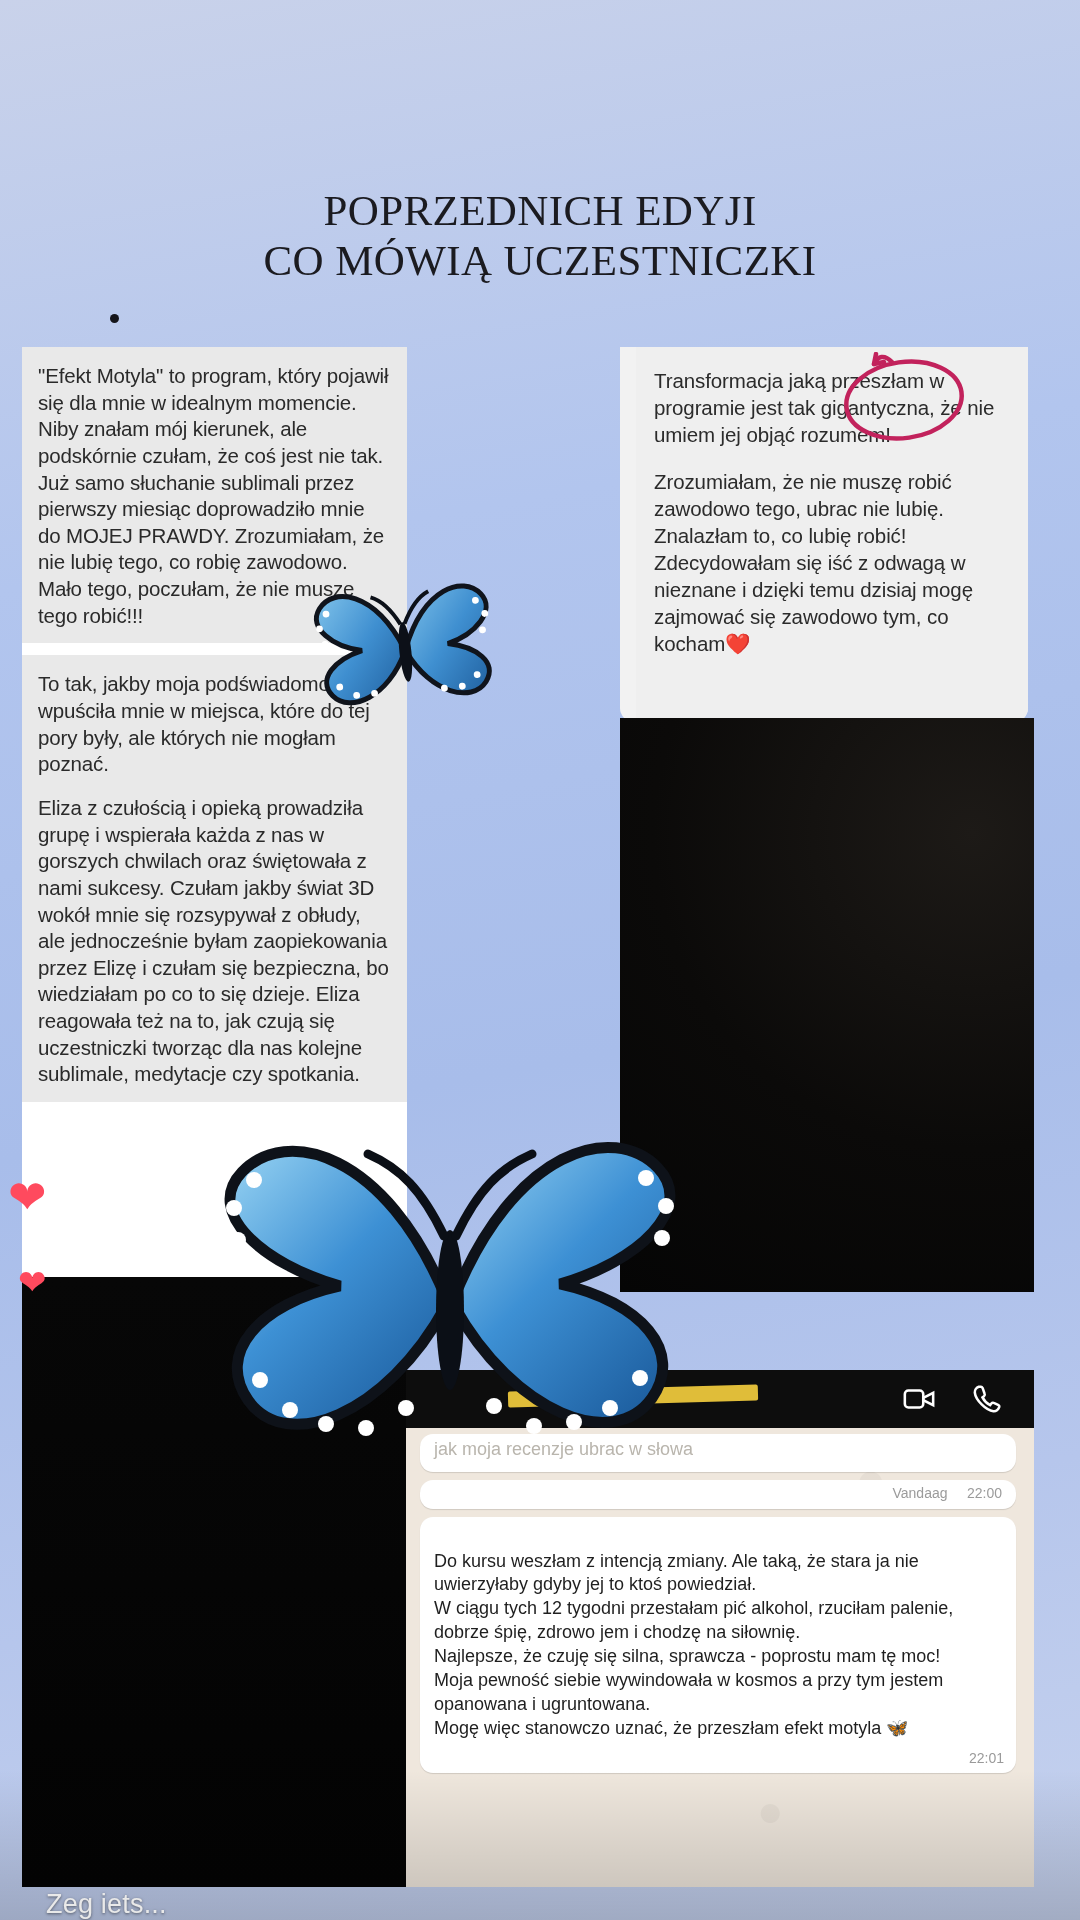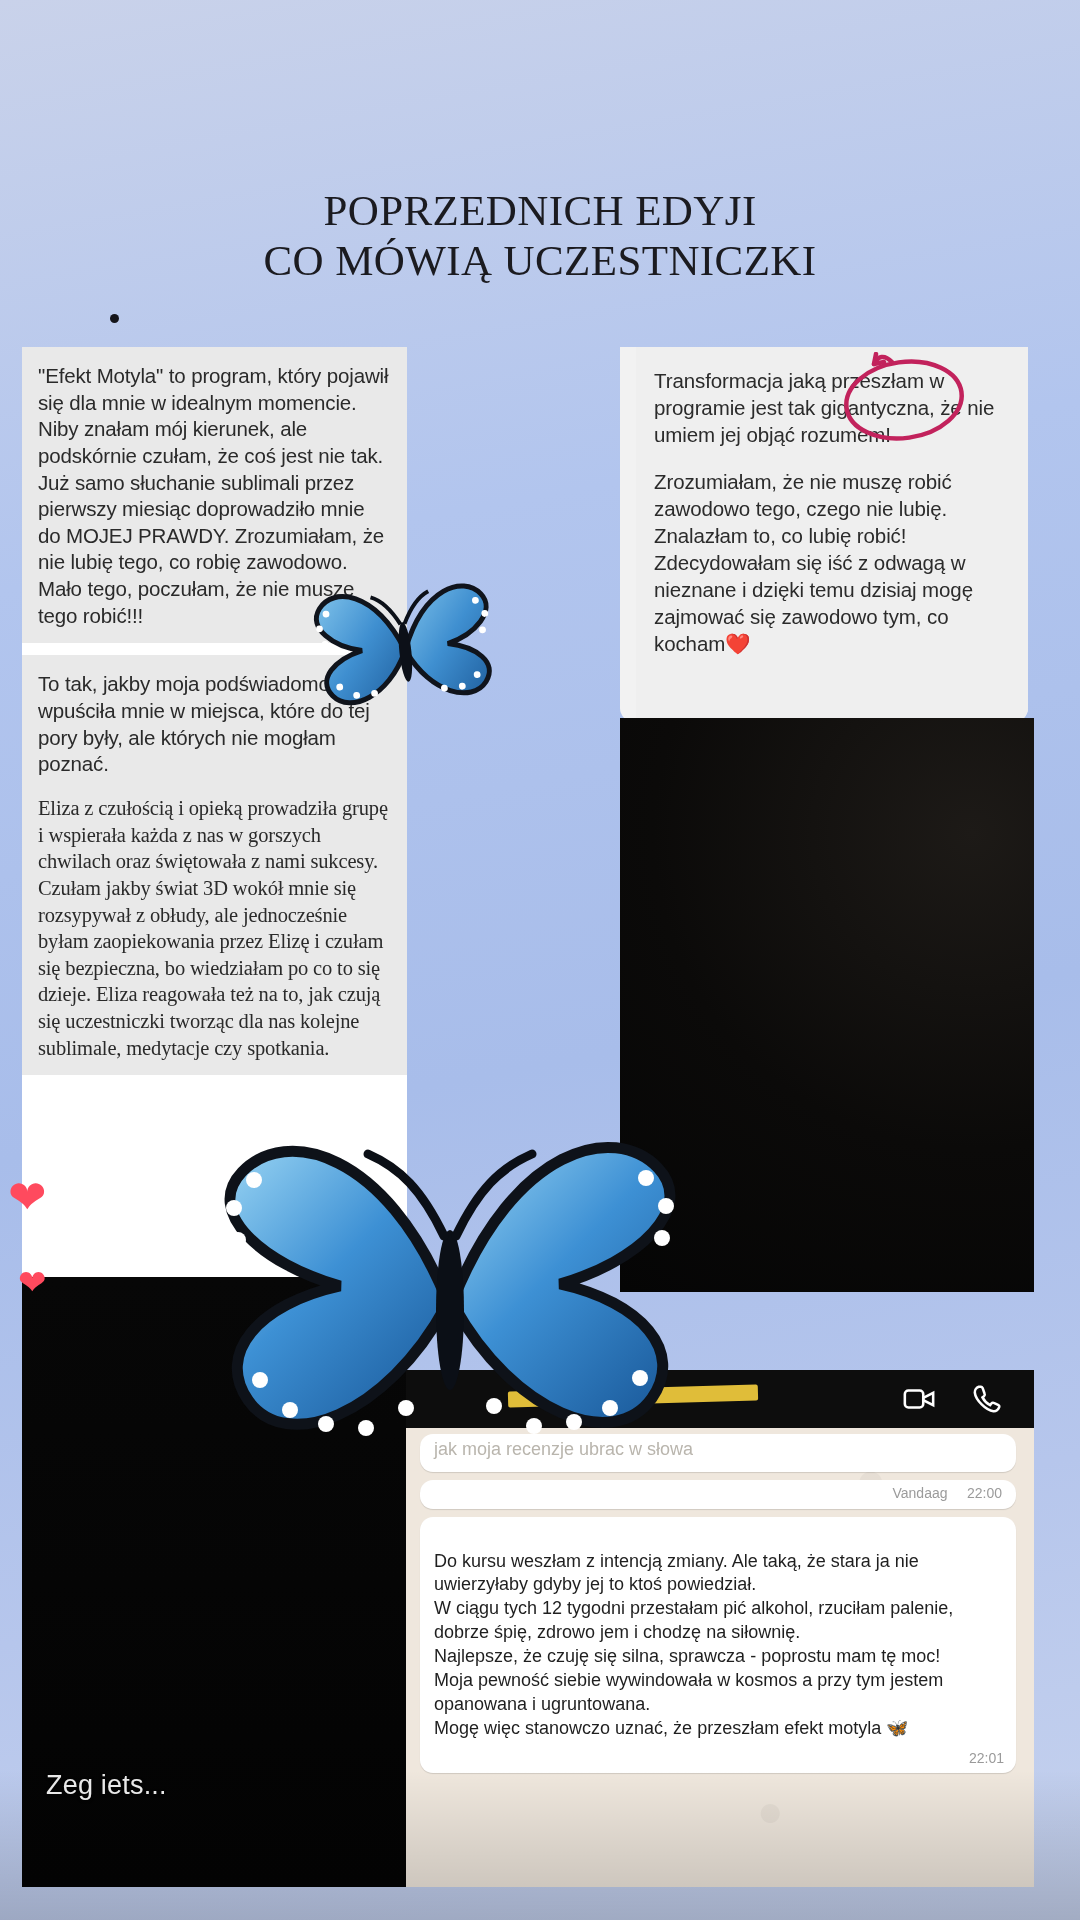--- a/index.html
+++ b/index.html
@@ -48,21 +48,21 @@
   }
   #left-shot .bubble {
     background:#e9e9e9;
     color:#2a2a2a;
     padding:16px 16px 14px 16px;
     font-size:20.5px;
     line-height:1.30;
     letter-spacing:-.15px;
   }
   #left-shot .gap { height:12px; background:#ffffff; }
-  #left-shot .bubble p + p { margin-top:17px;font-family:Liberation Serif, serif; }
+  #left-shot .bubble p + p { margin-top:17px; }
 
   
   #right-shot {
     left:620px; top:347px; width:408px; height:375px;
     background:#f2f2f2;
     border-bottom-left-radius:14px;
     border-bottom-right-radius:14px;
   }
   #right-shot .inner {
     margin-left:16px;
@@ -162,21 +162,21 @@
   #bfly-big   { left:190px; top:1048px; width:520px; height:500px; }
 
   
   .heart { position:absolute; color:#ff4a5e; pointer-events:none; }
   #heart-1 { left:8px; top:1170px; font-size:46px; }
   #heart-2 { left:18px; top:1262px; font-size:34px; }
 
   
   #story-footer {
     position:absolute; left:0; bottom:0; width:1080px; height:150px;
-    display:flex; align-items:flex-start;
+    display:flex; align-items:flex-end;
     padding-left:46px;
     background:linear-gradient(180deg, rgba(0,0,0,0) 0%, rgba(0,0,0,.18) 100%);
   }
   #reply-placeholder {
     color:#e9e9e9; font-size:27px; letter-spacing:.2px;
     text-shadow:0 1px 3px rgba(0,0,0,.5);
   }
 </style>
 </head>
 <body>
@@ -197,21 +197,21 @@
     <div class="gap"></div>
     <div class="bubble">
       <p>To tak, jakby moja podświadomość wpuściła mnie w miejsca, które do tej pory były, ale których nie mogłam poznać.</p>
       <p>Eliza z czułością i opieką prowadziła grupę i wspierała każda z nas w gorszych chwilach oraz świętowała z nami sukcesy. Czułam jakby świat 3D wokół mnie się rozsypywał z obłudy, ale jednocześnie byłam zaopiekowania przez Elizę i czułam się bezpieczna, bo wiedziałam po co to się dzieje. Eliza reagowała też na to, jak czują się uczestniczki tworząc dla nas kolejne sublimale, medytacje czy spotkania.</p>
     </div>
   </div>
 
   <div class="plate" id="right-shot">
     <div class="inner">
       <p>Transformacja jaką przeszłam w programie jest tak gigantyczna, że nie umiem jej objąć rozumem!</p>
-      <p>Zrozumiałam, że nie muszę robić zawodowo tego, czego nie lubię. Znalazłam to, co lubię robić! Zdecydowałam się iść z odwagą w nieznane i dzięki temu dzisiaj mogę zajmować się zawodowo tym, co kocham❤️</p>
+      <p>Zrozumiałam, że nie muszę robić zawodowo tego, ubrac nie lubię. Znalazłam to, co lubię robić! Zdecydowałam się iść z odwagą w nieznane i dzięki temu dzisiaj mogę zajmować się zawodowo tym, co kocham❤️</p>
     </div>
   </div>
 
   <svg id="annot-circle" viewBox="0 0 146 92">
     <ellipse cx="74" cy="48" rx="58" ry="38" fill="none" stroke="#c2225c" stroke-width="4.5" transform="rotate(-8 74 48)" stroke-linecap="round"></ellipse>
     <path d="M62 10 C54 2, 48 4, 44 12" fill="none" stroke="#c2225c" stroke-width="4.5" stroke-linecap="round"></path>
     <path d="M44 12 l10 -2 M44 12 l2 -10" fill="none" stroke="#c2225c" stroke-width="4.5" stroke-linecap="round"></path>
   </svg>
 
   <div class="plate" id="dark-block"></div>

